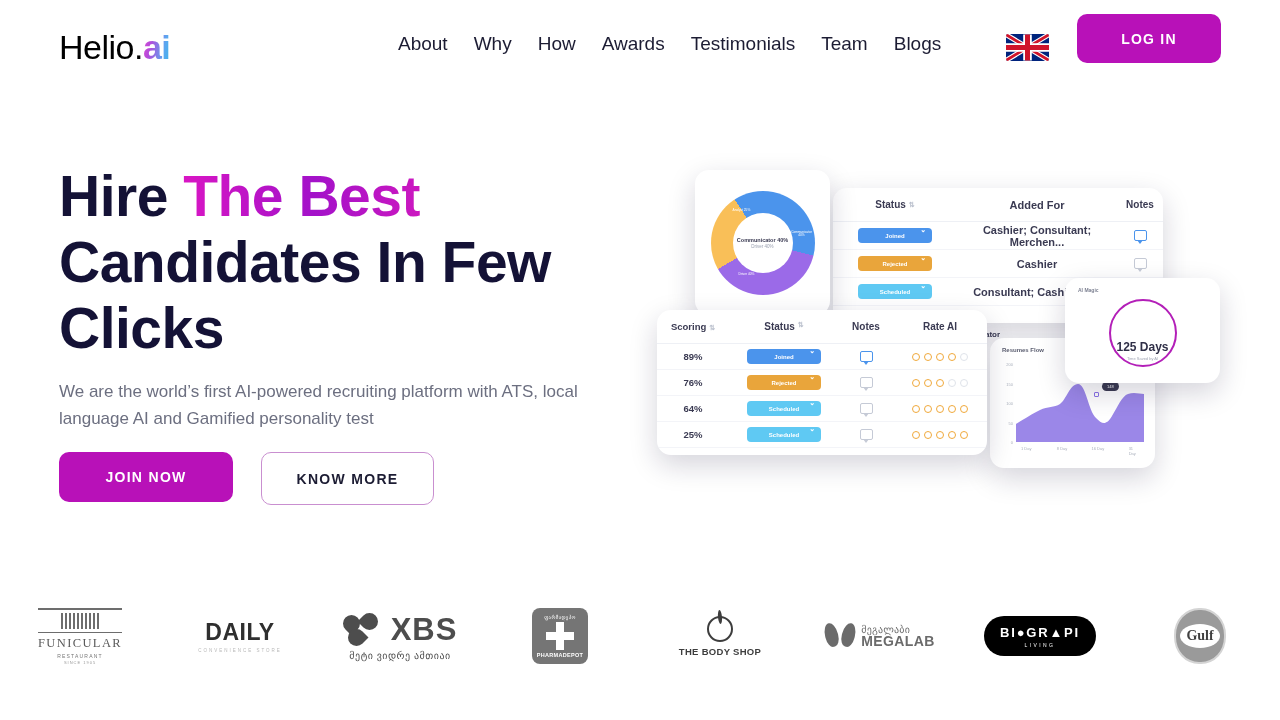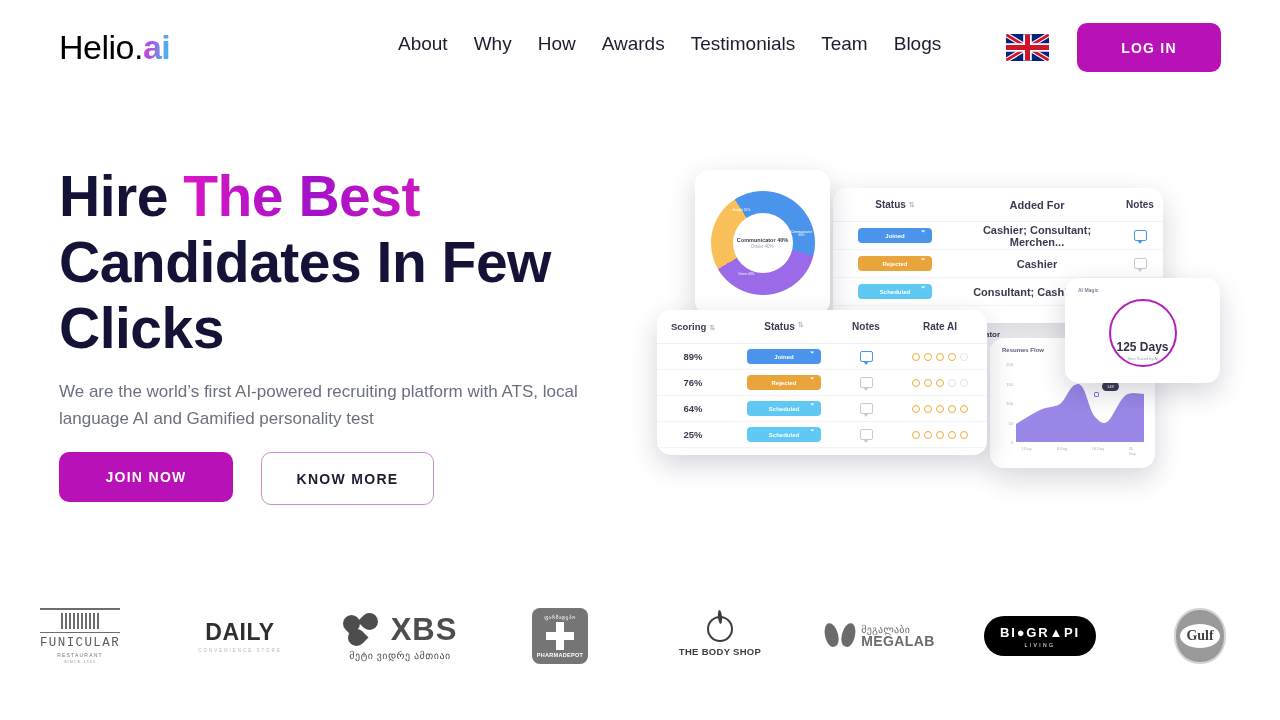--- a/index.html
+++ b/index.html
@@ -38,21 +38,21 @@
     white-space: nowrap; font-weight: 400;
   }
 
   .flag {
     position: absolute; left: 1006px; top: 34px;
     width: 43px; height: 27px; border-radius: 2px; overflow: hidden;
     background: #00247d;
   }
 
   .login-btn {
-    position: absolute; left: 1077px; top: 23px;
+    position: absolute; left: 1077px; top: 14px;
     width: 144px; height: 49px; border-radius: 10px;
     background: #b811b8;
     color: #ffffff; font-size: 14px; font-weight: 700; letter-spacing: 1.2px;
     display: flex; align-items: center; justify-content: center;
     border: none; cursor: pointer;
     font-family: "Liberation Sans", sans-serif;
   }
 
   
   .hero-title {
@@ -172,21 +172,21 @@
   
   .logos { position: absolute; left: 0; top: 596px; width: 1280px; height: 80px;
     display: flex; align-items: center; }
   .logo-slot { flex: 1; display: flex; align-items: center; justify-content: center;
     filter: grayscale(1); }
 
   .lg-funicular { text-align: center; color: #5a5a5a; }
   .lg-funicular .cols { display: flex; gap: 2px; justify-content: center;
     border-top: 2px solid #6d6d6d; border-bottom: 1.5px solid #6d6d6d; padding: 3px 2px; }
   .lg-funicular .cols i { display: block; width: 2px; height: 16px; background: #6d6d6d; }
-  .lg-funicular .n1 { font-size: 12.5px; letter-spacing: 1.4px; margin-top: 3px; font-family: Liberation Mono, monospace; }
+  .lg-funicular .n1 { font-size: 12.5px; letter-spacing: 1.4px; margin-top: 3px; font-family: Liberation Serif, serif; }
   .lg-funicular .n2 { font-size: 5px; letter-spacing: 1.2px; color: #777; margin-top: 2px; }
   .lg-funicular .n3 { font-size: 4px; letter-spacing: 1px; color: #999; margin-top: 1px; }
 
   .lg-daily { text-align: center; }
   .lg-daily .n1 { font-size: 23px; font-weight: 800; color: #2f2f2f; letter-spacing: 0.5px; }
   .lg-daily .n2 { font-size: 4.5px; color: #b8b8b8; letter-spacing: 2px; margin-top: 2px; }
 
   .lg-xbs { display: flex; flex-direction: column; align-items: center; color: #4d4d4d; }
   .lg-xbs .row { display: flex; align-items: center; gap: 8px; }
   .lg-xbs .clover { position: relative; width: 40px; height: 34px; }

